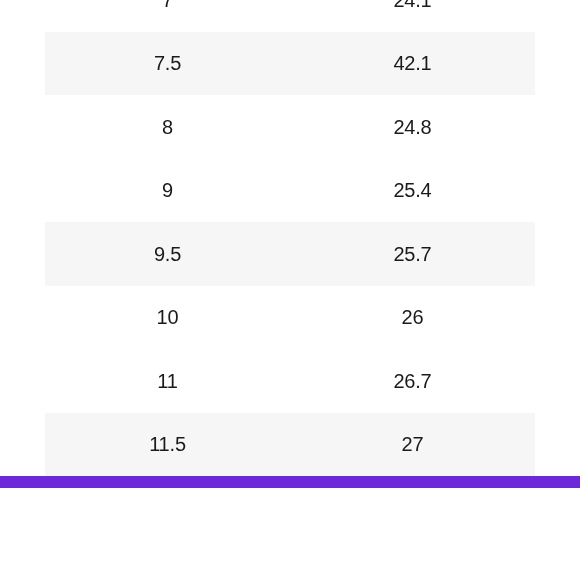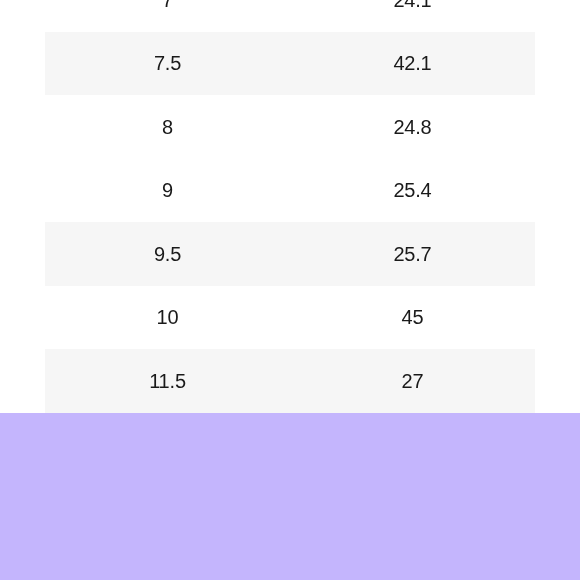--- a/index.html
+++ b/index.html
@@ -13,23 +13,23 @@
     height: 580px;
     overflow: hidden;
     font-family: "Liberation Sans", sans-serif;
     color: #1a1a1a;
     -webkit-font-smoothing: antialiased;
   }
 
   #size-table-viewport {
     position: relative;
     width: 580px;
-    height: 580px;
+    height: 488px;
     overflow: hidden;
-    background: #c4b5fd;
+    background: #6d28d9;
   }
 
   
   #size-table-scroll {
     position: absolute;
     left: 0;
     top: -32px;       
     width: 580px;
   }
 
@@ -114,21 +114,27 @@
           </tr>
           <tr class="size-row striped">
             <td class="cell-gutter"></td>
             <td class="cell-us">9.5</td>
             <td class="cell-cm">25.7</td>
             <td class="cell-gutter"></td>
           </tr>
           <tr class="size-row">
             <td class="cell-gutter"></td>
             <td class="cell-us">10</td>
-            <td class="cell-cm">45</td>
+            <td class="cell-cm">26</td>
+            <td class="cell-gutter"></td>
+          </tr>
+          <tr class="size-row">
+            <td class="cell-gutter"></td>
+            <td class="cell-us">11</td>
+            <td class="cell-cm">26.7</td>
             <td class="cell-gutter"></td>
           </tr>
           <tr class="size-row striped">
             <td class="cell-gutter"></td>
             <td class="cell-us">11.5</td>
             <td class="cell-cm">27</td>
             <td class="cell-gutter"></td>
           </tr>
         </tbody>
     </table>

